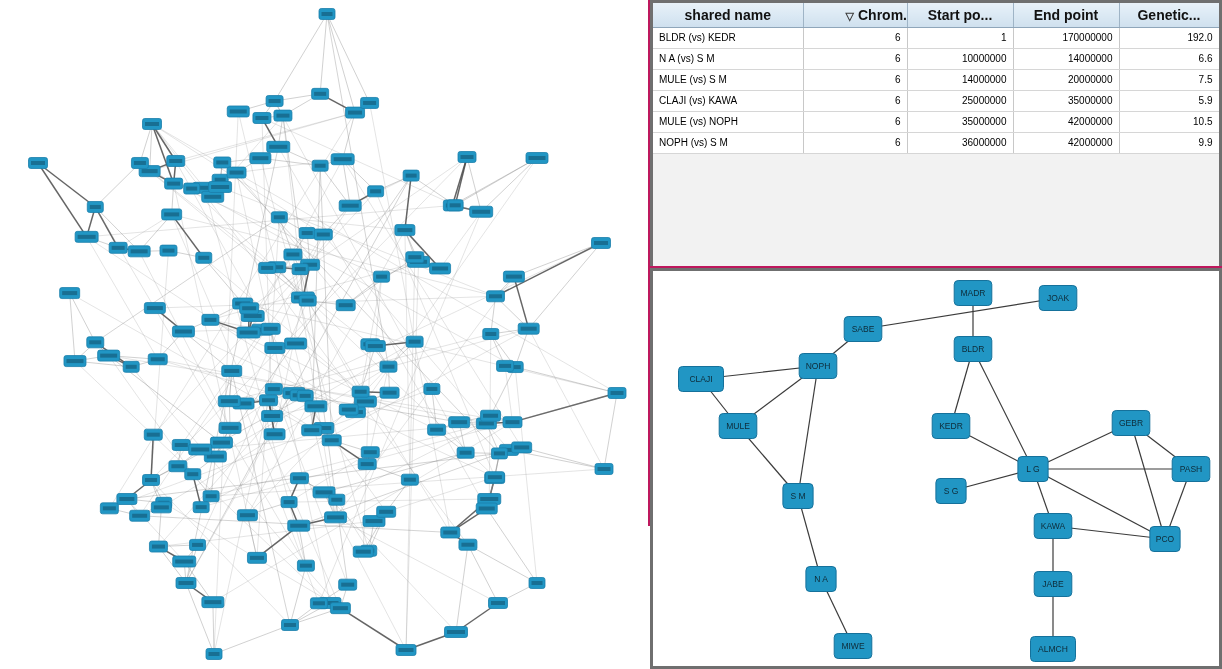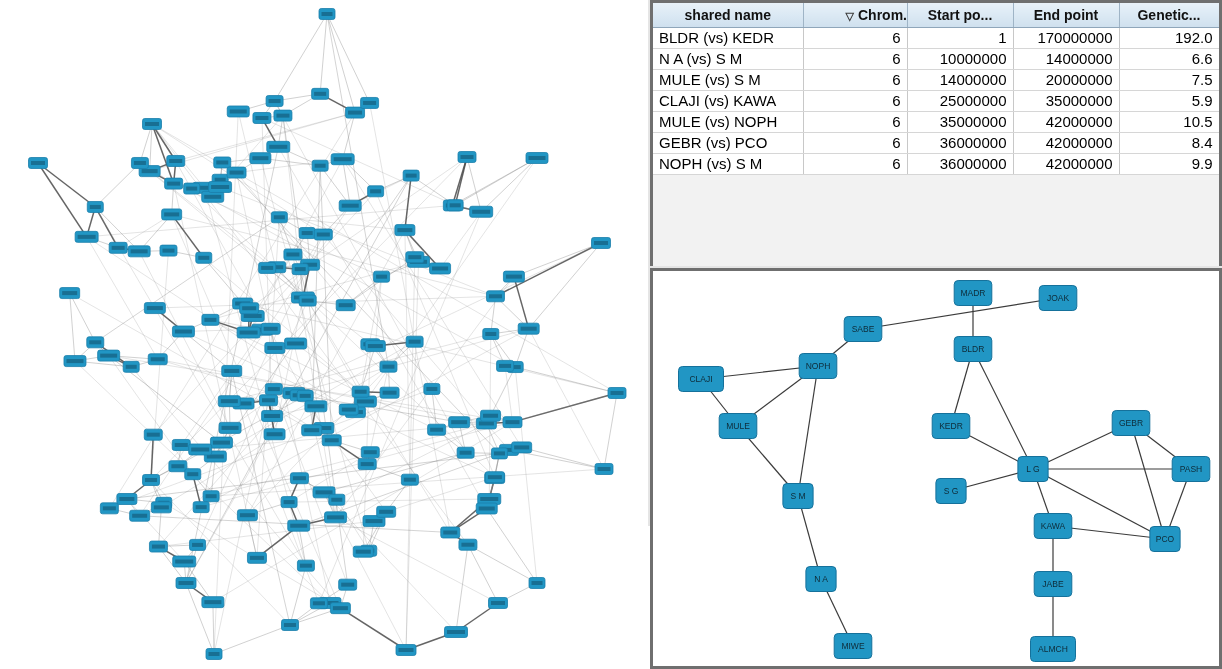--- a/index.html
+++ b/index.html
@@ -7,21 +7,21 @@
     margin: 0; padding: 0;
     width: 1222px; height: 669px;
     background: #ffffff;
     font-family: "Liberation Sans", sans-serif;
     overflow: hidden;
   }
   #app {
     position: relative;
     width: 1222px;
     height: 526px;
-    background: #e5e5e5;
+    background: #be185d;
   }
 
   
   #network-large {
     position: absolute;
     left: 0; top: 0;
     width: 648px; height: 669px;
     background: #ffffff;
     overflow: hidden;
   }
@@ -73,21 +73,21 @@
     font-size: 11px;
     margin-right: 4px;
     vertical-align: middle;
   }
   table.data-table tbody td {
     background: #ffffff;
     border-right: 1px solid #c8c8c8;
     border-bottom: 1px solid #d6d6d6;
     height: 21px;
     padding: 1px 6px;
-    font-size: 15px;
+    font-size: 10px;
     color: #000;
     white-space: nowrap;
     overflow: hidden;
   }
   table.data-table tbody td.num { text-align: right; }
   table.data-table tbody td.txt { text-align: left; }
 
   
   #network-small {
     position: absolute;
@@ -1283,27 +1283,20 @@
             <td class="num">5.9</td>
           </tr>
           <tr>
             <td class="txt">MULE (vs) NOPH</td>
             <td class="num">6</td>
             <td class="num">35000000</td>
             <td class="num">42000000</td>
             <td class="num">10.5</td>
           </tr>
           <tr>
-            <td class="txt">GEBR (vs) PCO</td>
-            <td class="num">6</td>
-            <td class="num">36000000</td>
-            <td class="num">42000000</td>
-            <td class="num">8.4</td>
-          </tr>
-          <tr>
             <td class="txt">NOPH (vs) S M</td>
             <td class="num">6</td>
             <td class="num">36000000</td>
             <td class="num">42000000</td>
             <td class="num">9.9</td>
           </tr>
         </tbody>
     </table>
   </div>
 

